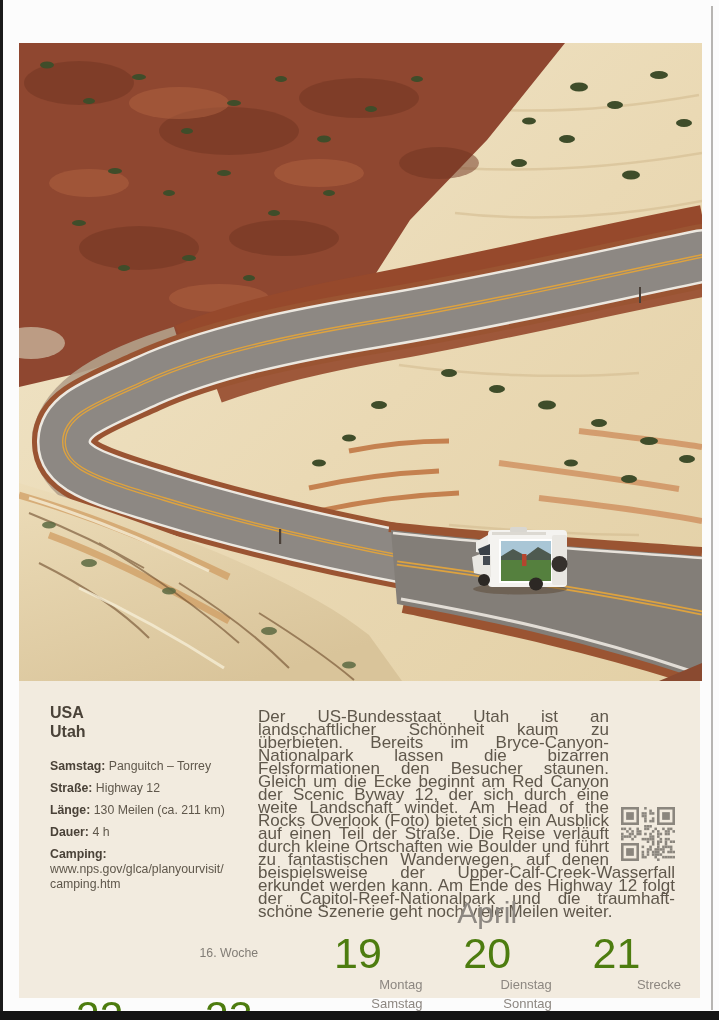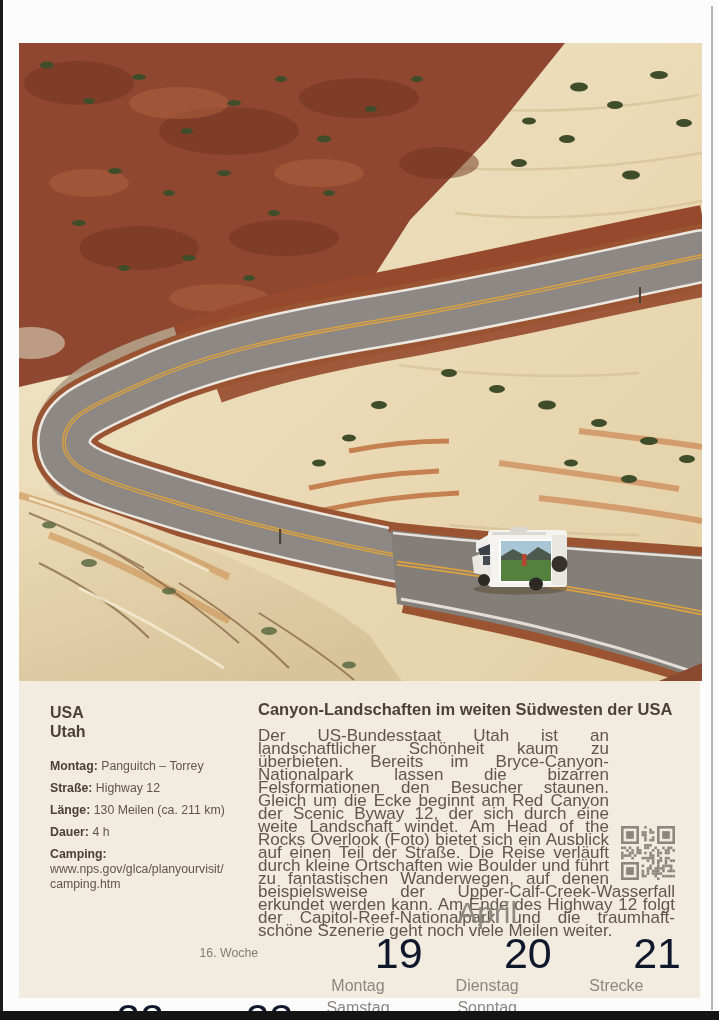--- a/index.html
+++ b/index.html
@@ -23,22 +23,22 @@
   .article-title{font-size:16.5px;font-weight:bold;color:#4a4238;line-height:19px;}
   .article-body{margin-top:10px;font-size:17px;line-height:13px;text-align:justify;}
   .qr{float:right;width:54px;height:54px;margin:97px 0 4px 12px;}
   
   .cal{position:absolute;left:16px;top:212px;width:646px;display:grid;
        grid-template-columns:repeat(5,1fr);grid-auto-rows:auto;}
   .cal-head{height:36px;display:flex;align-items:flex-end;justify-content:center;}
   .month{font-size:30px;font-weight:300;color:#8d8882;line-height:32px;}
   .week{font-size:12.3px;color:#827d76;line-height:18px;padding-bottom:3px;}
   .day{text-align:center;padding-top:2px;}
-  .day-num{font-size:43px;font-weight:300;color:#0f172a;line-height:44px;text-align:right;}
-  .day-name{font-size:16px;color:#8d8781;margin-top:2px;}
+  .day-num{font-size:43px;font-weight:300;color:#4d7c0f;line-height:44px;}
+  .day-name{font-size:13px;color:#8d8781;margin-top:2px;text-align:right;}
 </style>
 </head>
 <body>
 
 <div class="stage">
 
   <div class="photo">
     <svg width="683" height="638" viewBox="0 0 683 638">
       <defs>
         <linearGradient id="cream" x1="0" y1="0" x2="1" y2="1">
@@ -206,30 +206,29 @@
   </div>
 
   <div class="panel">
 
     <div class="info-col">
       <div class="loc">
         <div>USA</div>
         <div>Utah</div>
       </div>
       <div class="details">
-        <div class="detail"><span class="lbl">Montag:</span> <span>Panguitch – Torrey</span></div>
+        <div class="detail"><span class="lbl">Samstag:</span> <span>Panguitch – Torrey</span></div>
         <div class="detail"><span class="lbl">Straße:</span> <span>Highway 12</span></div>
         <div class="detail"><span class="lbl">Länge:</span> <span>130 Meilen (ca. 211 km)</span></div>
         <div class="detail"><span class="lbl">Dauer:</span> <span>4 h</span></div>
         <div class="detail"><span class="lbl">Camping:</span> <span>www.nps.gov/glca/planyourvisit/camping.htm</span></div>
       </div>
     </div>
 
     <div class="article-col">
-      <div class="article-title">Canyon-Landschaften im weiten Südwesten der USA</div>
       <div class="article-body">
         <span class="qr"><svg id="qr" width="54" height="54" viewBox="0 0 54 54">
               <rect x="23.142857142857146" y="0" width="2.5714285714285716" height="2.5714285714285716" fill="#8b867e"></rect>
               <rect x="28.28571428571429" y="2.5714285714285716" width="2.5714285714285716" height="2.5714285714285716" fill="#8b867e"></rect>
               <rect x="20.571428571428573" y="5.142857142857143" width="2.5714285714285716" height="2.5714285714285716" fill="#8b867e"></rect>
               <rect x="23.142857142857146" y="5.142857142857143" width="2.5714285714285716" height="2.5714285714285716" fill="#8b867e"></rect>
               <rect x="28.28571428571429" y="5.142857142857143" width="2.5714285714285716" height="2.5714285714285716" fill="#8b867e"></rect>
               <rect x="30.85714285714286" y="5.142857142857143" width="2.5714285714285716" height="2.5714285714285716" fill="#8b867e"></rect>
               <rect x="20.571428571428573" y="7.714285714285715" width="2.5714285714285716" height="2.5714285714285716" fill="#8b867e"></rect>
               <rect x="23.142857142857146" y="7.714285714285715" width="2.5714285714285716" height="2.5714285714285716" fill="#8b867e"></rect>

